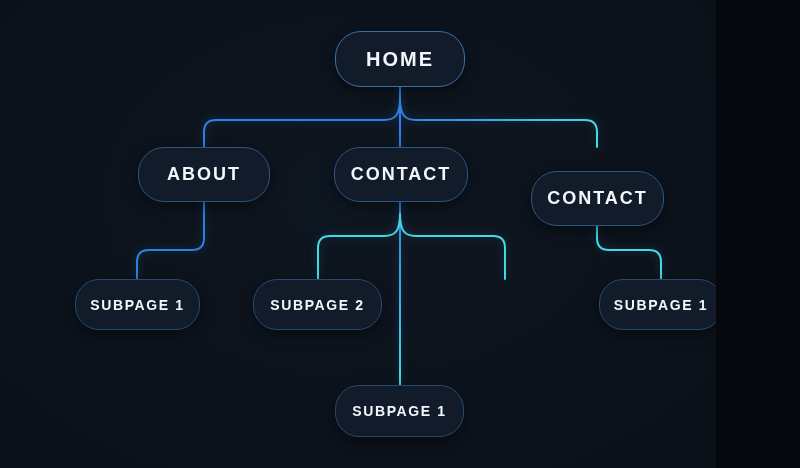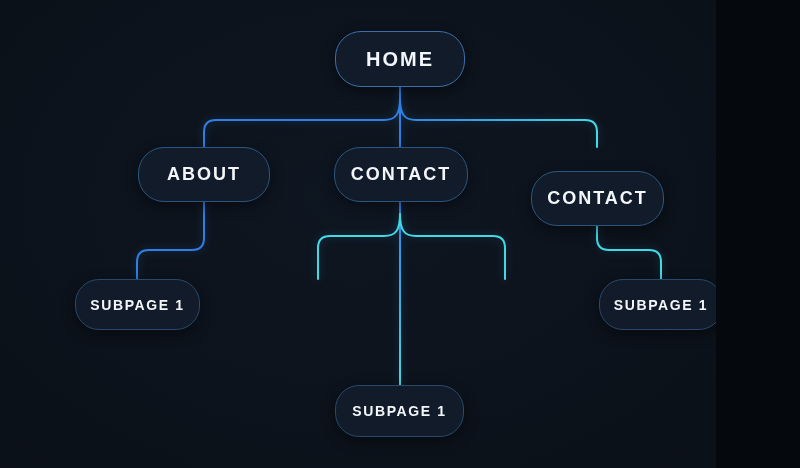--- a/index.html
+++ b/index.html
@@ -78,20 +78,23 @@
   <div class="node lvl2" id="n-services">
     <span>CONTACT</span>
   </div>
   <div class="node lvl2" id="n-contact">
     <span>CONTACT</span>
   </div>
 
   <div class="node lvl3" id="n-sp-about1">
     <span>SUBPAGE 1</span>
   </div>
+  <div class="node lvl3" id="n-sp-serv2">
+    <span>SUBPAGE 2</span>
+  </div>
   <div class="node lvl3" id="n-sp-contact1">
     <span>SUBPAGE 1</span>
   </div>
   <div class="node lvl3" id="n-sp-serv1">
     <span>SUBPAGE 1</span>
   </div>
 
 </div>
 
 </body></html>

